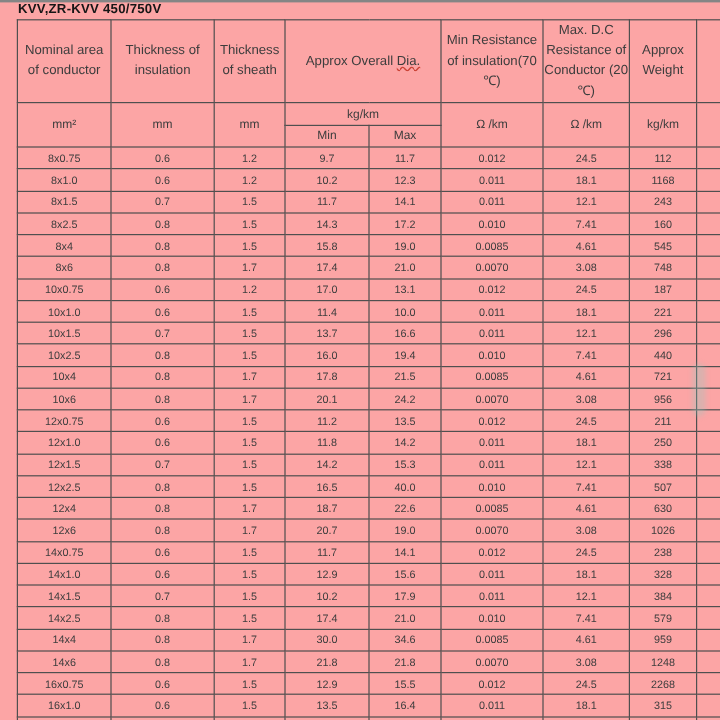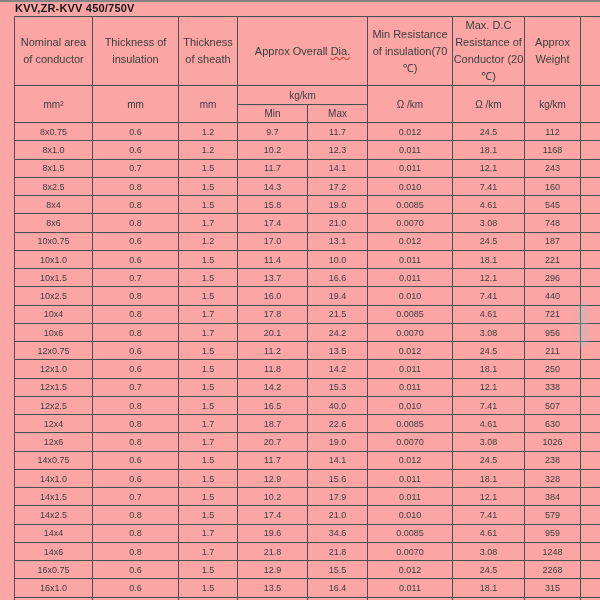--- a/index.html
+++ b/index.html
@@ -314,21 +314,21 @@
           <td>21.0</td>
           <td>0.010</td>
           <td>7.41</td>
           <td>579</td>
           <td class="cut"></td>
         </tr>
         <tr>
           <td>14x4</td>
           <td>0.8</td>
           <td>1.7</td>
-          <td>19.6</td>
+          <td>30.0</td>
           <td>34.6</td>
           <td>0.0085</td>
           <td>4.61</td>
           <td>959</td>
           <td class="cut"></td>
         </tr>
         <tr>
           <td>14x6</td>
           <td>0.8</td>
           <td>1.7</td>

